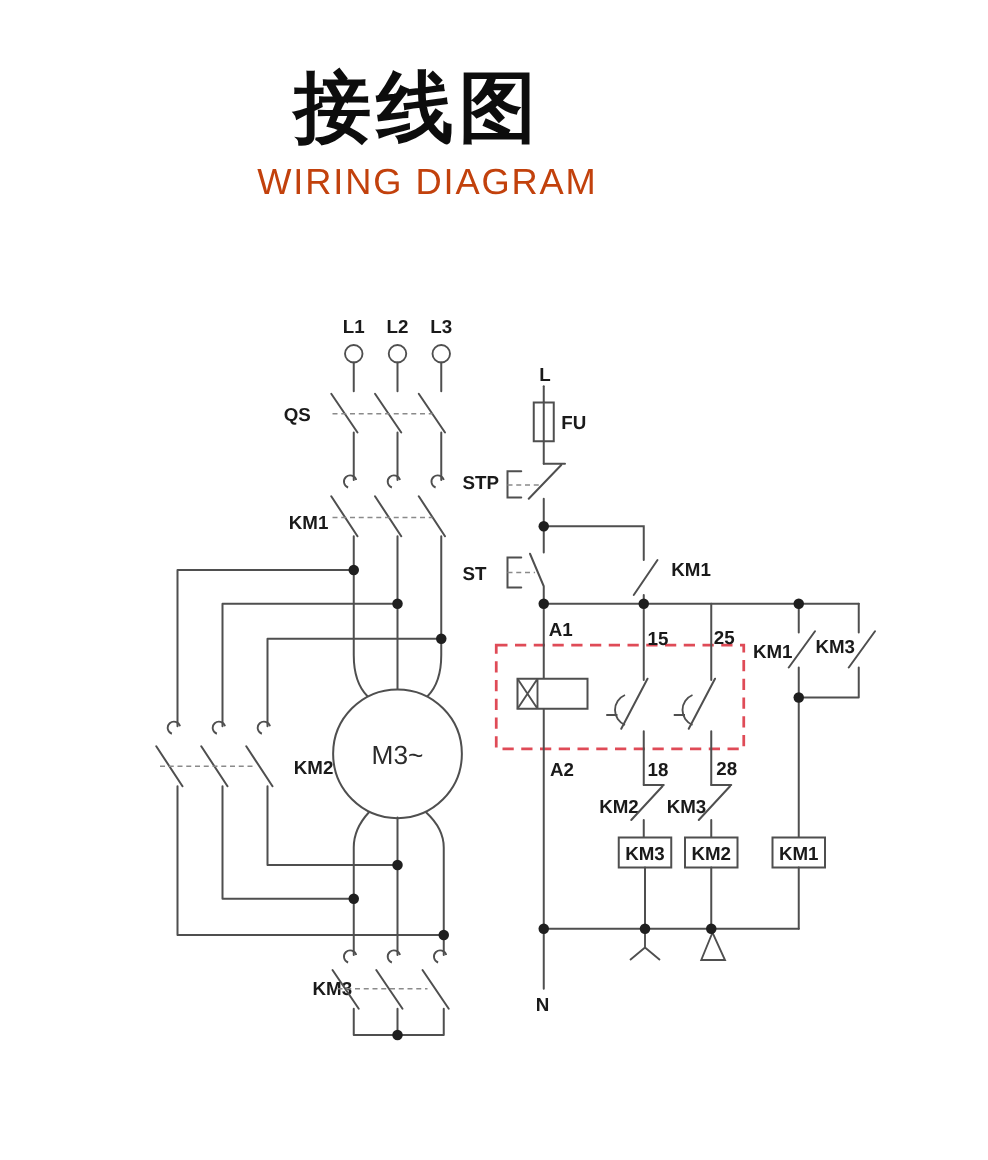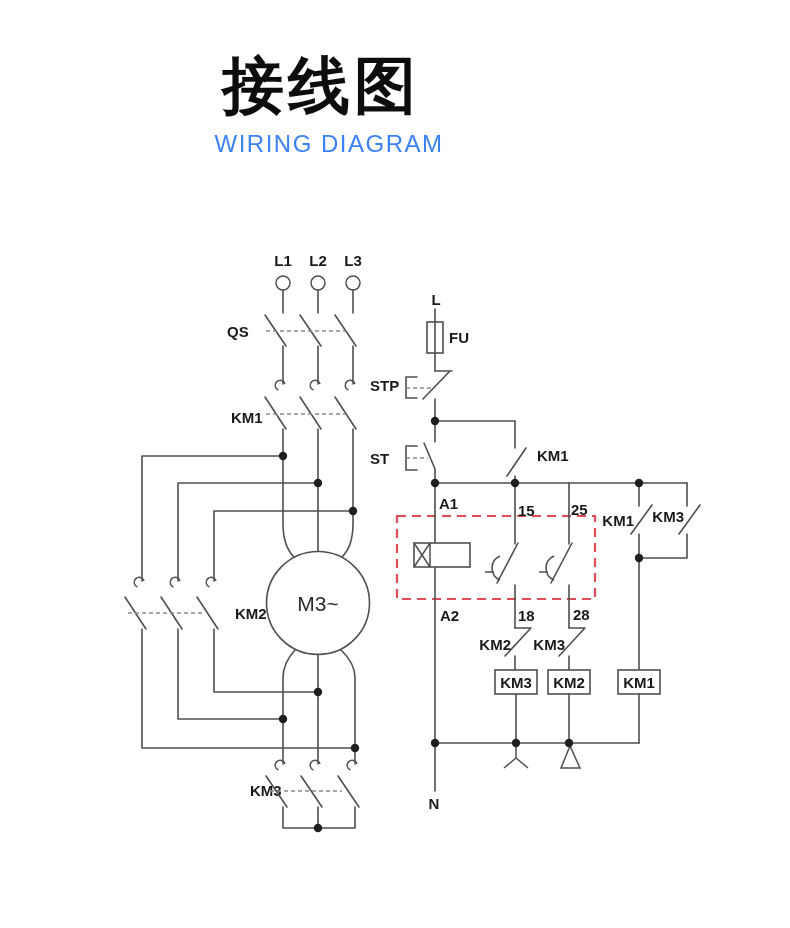--- a/index.html
+++ b/index.html
@@ -1,21 +1,21 @@
 <!DOCTYPE html>
 <html><head>
 <meta charset="utf-8">
 <style>
   html,body{margin:0;padding:0;background:#ffffff;}
   .page{position:relative;width:790px;height:928px;background:#fff;overflow:hidden;
         font-family:"Liberation Sans",sans-serif;}
-  .title-wrap{position:absolute;top:0;left:0;width:642px;text-align:center;}
+  .title-wrap{position:absolute;top:0;left:13px;width:642px;text-align:center;}
   .title-zh{margin:46px 0 0 0;font-family:"DejaVu Sans","Liberation Sans",sans-serif;
             font-size:62px;line-height:80px;font-weight:700;color:#0d0d0d;letter-spacing:4px;}
-  .title-en{margin:4px 0 0 16px;font-size:24px;font-weight:400;color:#3b82f6;letter-spacing:1.5px;}
+  .title-en{margin:4px 0 0 16px;font-size:29px;font-weight:400;color:#c2410c;letter-spacing:1.5px;}
   svg{position:absolute;left:0;top:0;}
   svg text{font-family:"Liberation Sans",sans-serif;font-size:15px;font-weight:700;fill:#1a1a1a;}
   svg text.motor-txt{font-size:21px;font-weight:400;fill:#2b2b2b;}
   .wire{stroke:#4f4f4f;stroke-width:1.6;fill:none;stroke-linecap:round;}
   .thin{stroke:#4f4f4f;stroke-width:1.5;fill:none;}
   .link{stroke:#8a8a8a;stroke-width:1.3;fill:none;stroke-dasharray:4 3;}
   .dot{fill:#1f1f1f;stroke:none;}
   .box{stroke:#4f4f4f;stroke-width:1.6;fill:#ffffff;}
   .redbox{fill:none;stroke-width:2.2;stroke-dasharray:9 6;}
 </style>

